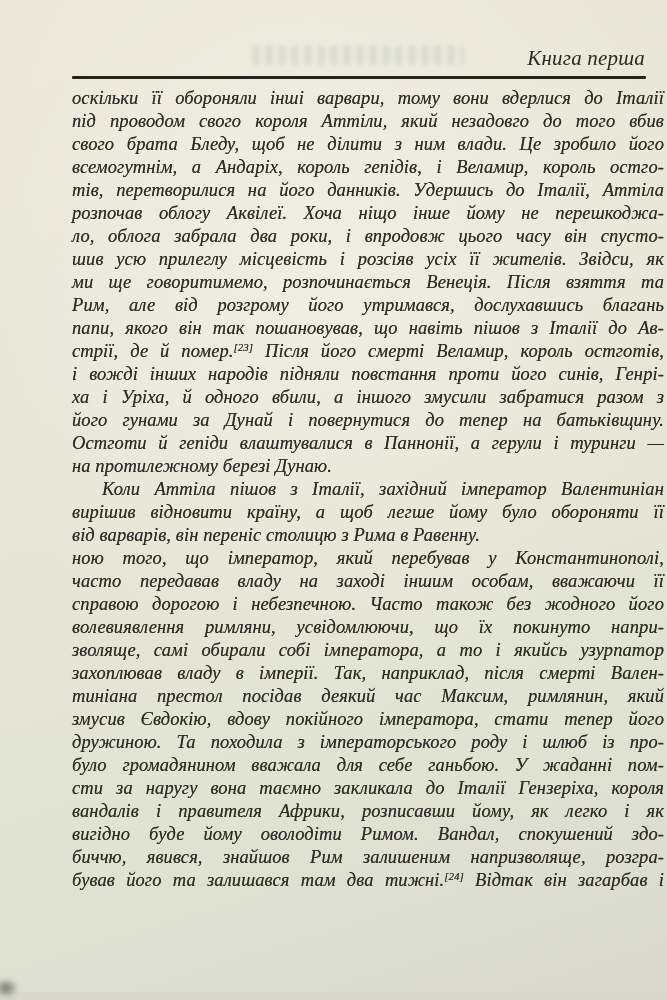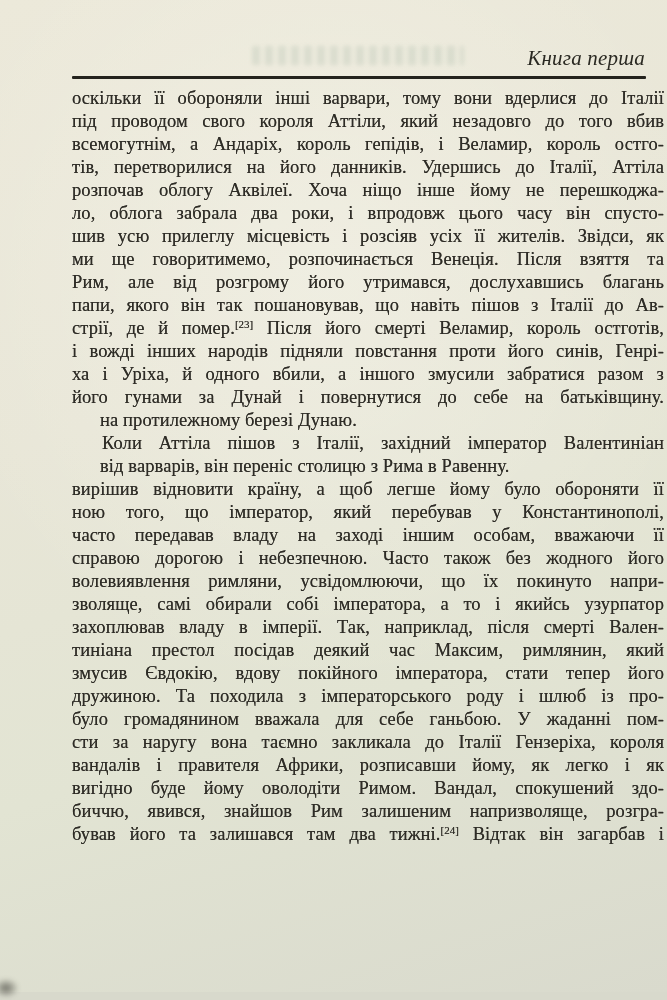--- a/index.html
+++ b/index.html
@@ -28,28 +28,28 @@
   }
   .running-header {
     position: absolute; top: 46px; right: 22px; left: 72px;
     text-align: right; font-style: italic; font-size: 21px;
     letter-spacing: 0.2px; color: #2a2922;
   }
   .header-rule {
     position: absolute; left: 72px; right: 21px; top: 76px; height: 3px;
     background: #24231d; border-radius: 1px;
   }
-  .body-text { position: absolute; left: 72px; right: 3px; top: 87px; }
+  .body-text { position: absolute; left: 72px; right: 3px; top: 87px; font-style: italic; }
   .line {
     font-size: 18.5px; line-height: 23px;
     text-align: justify; text-align-last: justify;
     letter-spacing: 0.1px;
     text-shadow: 0 0 0.5px rgba(43,42,37,0.75);
   }
-  .line.par-end { text-align-last: left; margin-left: 28px; }
+  .line.par-end { text-align-last: left; }
   .line.indent { padding-left: 30px; }
   .line sup {
     font-size: 11px; line-height: 0; vertical-align: 6px; letter-spacing: 0;
   }
   .page-number {
     position: absolute; left: 0; right: 0; top: 944px;
     text-align: center; font-size: 19px; color: #33312a;
     text-shadow: 0 0 0.5px rgba(43,42,37,0.7);
   }
 </style>
@@ -61,36 +61,38 @@
 
   <div class="running-header">
     <span>Книга перша</span>
   </div>
 
   <div class="header-rule"></div>
 
   <div class="body-text" id="body-text">
       <div class="line">оскільки її обороняли інші варвари, тому вони вдерлися до Італії</div>
       <div class="line">під проводом свого короля Аттіли, який незадовго до того вбив</div>
+      <div class="line">свого брата Бледу, щоб не ділити з ним влади. Це зробило його</div>
       <div class="line">всемогутнім, а Андаріх, король гепідів, і Веламир, король остго-</div>
       <div class="line">тів, перетворилися на його данників. Удершись до Італії, Аттіла</div>
       <div class="line">розпочав облогу Аквілеї. Хоча ніщо інше йому не перешкоджа-</div>
       <div class="line">ло, облога забрала два роки, і впродовж цього часу він спусто-</div>
       <div class="line">шив усю прилеглу місцевість і розсіяв усіх її жителів. Звідси, як</div>
       <div class="line">ми ще говоритимемо, розпочинається Венеція. Після взяття та</div>
       <div class="line">Рим, але від розгрому його утримався, дослухавшись благань</div>
       <div class="line">папи, якого він так пошановував, що навіть пішов з Італії до Ав-</div>
       <div class="line">стрії, де й помер.<sup>[23]</sup> Після його смерті Веламир, король остготів,</div>
       <div class="line">і вожді інших народів підняли повстання проти його синів, Генрі-</div>
       <div class="line">ха і Уріха, й одного вбили, а іншого змусили забратися разом з</div>
-      <div class="line">його гунами за Дунай і повернутися до себе на батьківщину.</div>
+      <div class="line">його гунами за Дунай і повернутися до тепер на батьківщину.</div>
+      <div class="line">Остготи й гепіди влаштувалися в Паннонії, а герули і туринги —</div>
       <div class="line par-end">на протилежному березі Дунаю.</div>
       <div class="line indent">Коли Аттіла пішов з Італії, західний імператор Валентиніан</div>
+      <div class="line">вирішив відновити країну, а щоб легше йому було обороняти її</div>
       <div class="line par-end">від варварів, він переніс столицю з Рима в Равенну.</div>
-      <div class="line">вирішив відновити країну, а щоб легше йому було обороняти її</div>
       <div class="line">ною того, що імператор, який перебував у Константинополі,</div>
       <div class="line">часто передавав владу на заході іншим особам, вважаючи її</div>
       <div class="line">справою дорогою і небезпечною. Часто також без жодного його</div>
       <div class="line">волевиявлення римляни, усвідомлюючи, що їх покинуто напри-</div>
       <div class="line">зволяще, самі обирали собі імператора, а то і якийсь узурпатор</div>
       <div class="line">захоплював владу в імперії. Так, наприклад, після смерті Вален-</div>
       <div class="line">тиніана престол посідав деякий час Максим, римлянин, який</div>
       <div class="line">змусив Євдокію, вдову покійного імператора, стати тепер його</div>
       <div class="line">дружиною. Та походила з імператорського роду і шлюб із про-</div>
       <div class="line">було громадянином вважала для себе ганьбою. У жаданні пом-</div>

